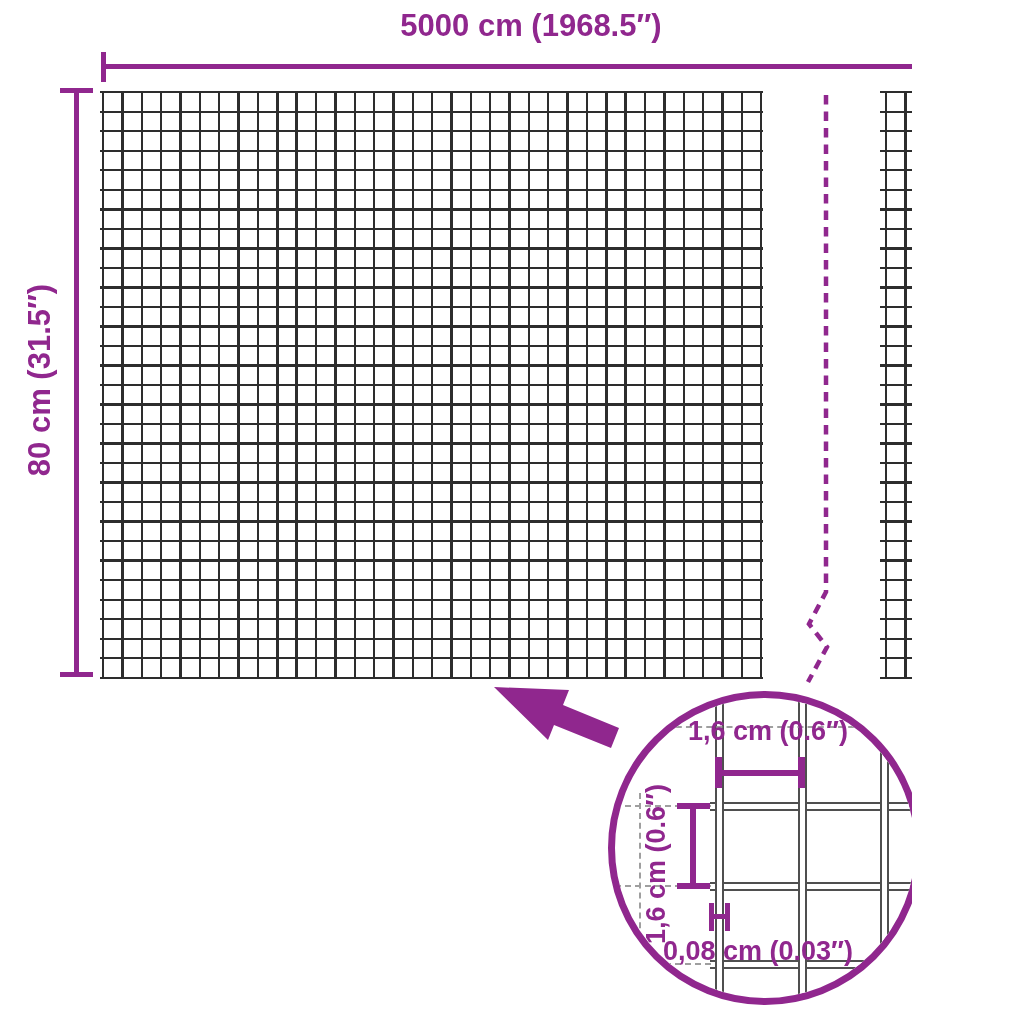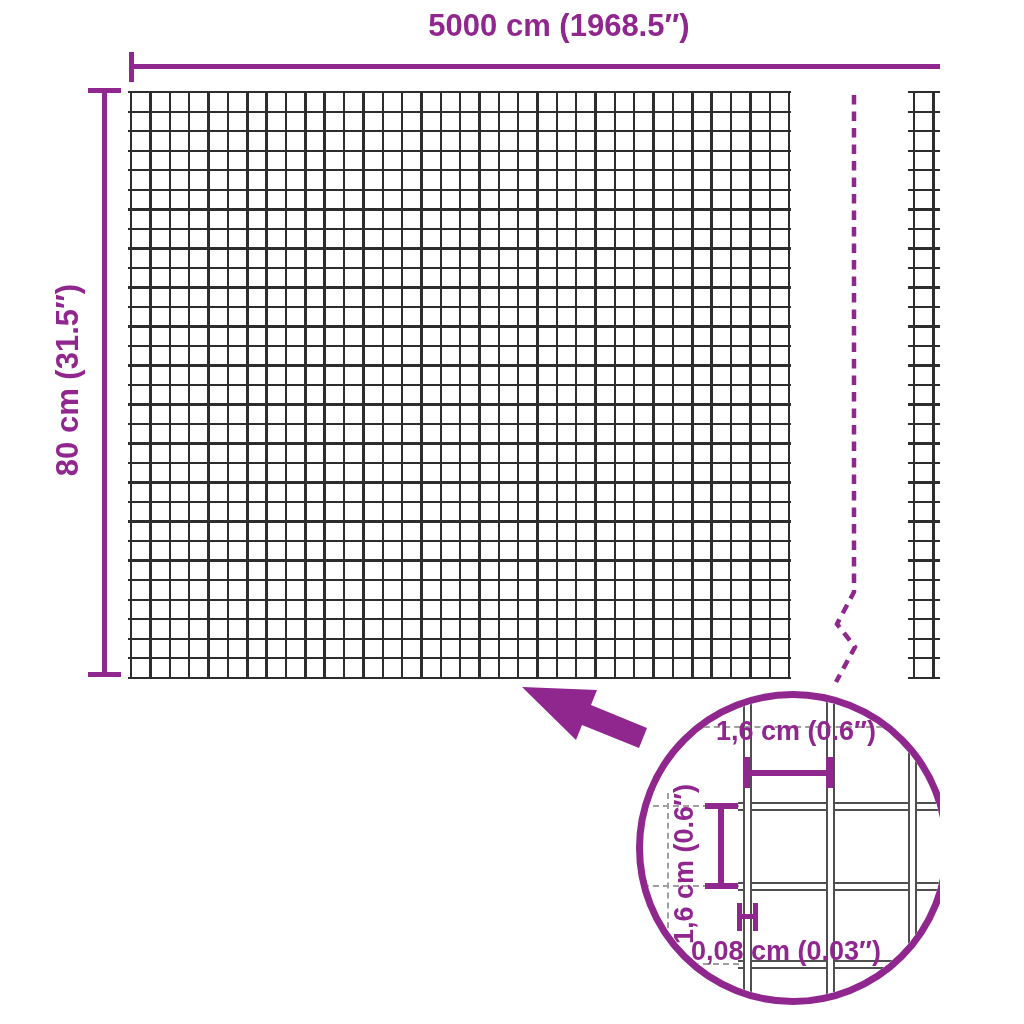--- a/index.html
+++ b/index.html
@@ -1,19 +1,18 @@
 <!DOCTYPE html>
 <html style="--accent: #90278E; --mesh-wire: #2d2d2d; --detail-wire: #4f4f4f; --detail-dash: #9f9f9f;"><head>
 <meta charset="utf-8">
 <style>
   html,body{margin:0;padding:0;background:#fff;}
   .stage{
     position:relative;width:912px;height:1024px;background:#fff;overflow:hidden;
     font-family:"Liberation Sans",sans-serif;
-    margin-left:28px;
   }
   
   .lbl{
     position:absolute;color:var(--accent);font-weight:700;white-space:nowrap;
     transform:translate(-50%,-50%);line-height:1;
   }
   .top-lbl{left:531px;top:25px;font-size:31px;}
   .left-lbl{left:39px;top:380px;font-size:31px;transform:translate(-50%,-50%) rotate(-90deg);}
   .d-lbl{font-size:27px;}
   .d-lbl-top{left:768px;top:731px;}

